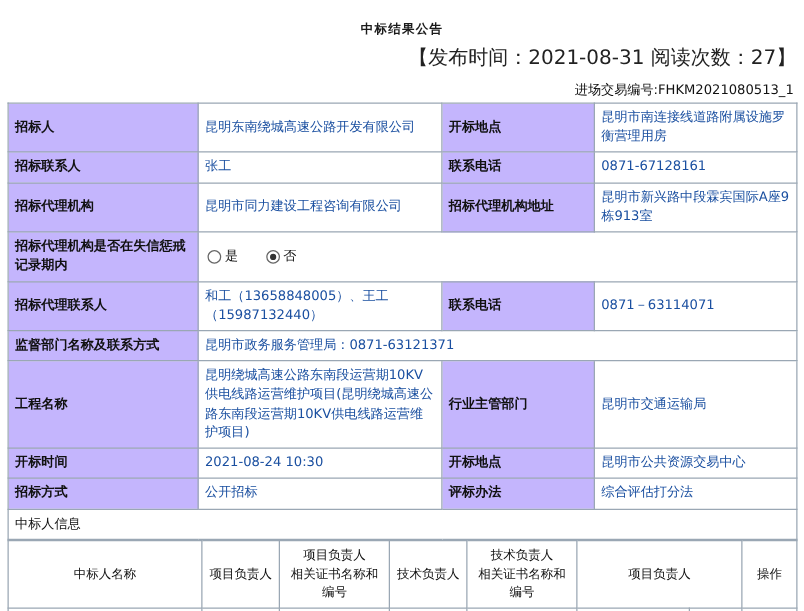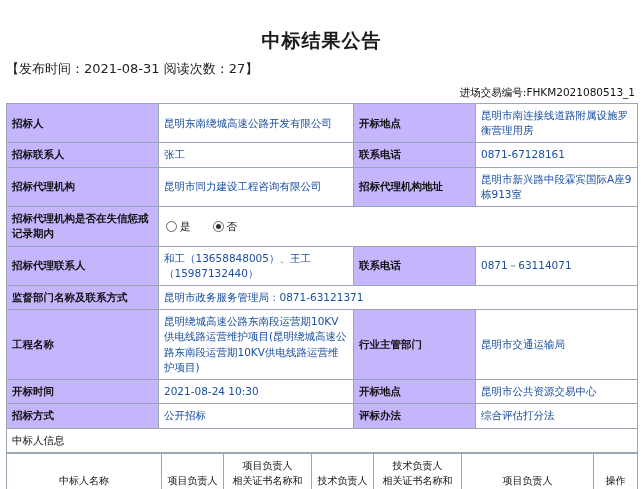--- a/index.html
+++ b/index.html
@@ -15,29 +15,29 @@
     font-size: 11px;
     overflow: hidden;
   }
   .page {
     width: 643px;
     box-sizing: border-box;
     padding: 0 6px;
   }
   .doc-title {
     text-align: center;
-    font-size: 19px;
+    font-size: 10px;
     font-weight: bold;
     color: #1a1a1a;
-    padding: 28px 0 6px 0;
+    padding: 16px 0 6px 0;
     letter-spacing: 1px;
   }
   .doc-subtitle {
-    text-align: left;
-    font-size: 13px;
+    text-align: right;
+    font-size: 16px;
     color: #222222;
     padding-bottom: 8px;
   }
   .trade-no {
     text-align: right;
     font-size: 10.5px;
     color: #111111;
     padding: 0 2px 3px 0;
   }
   table.main {

